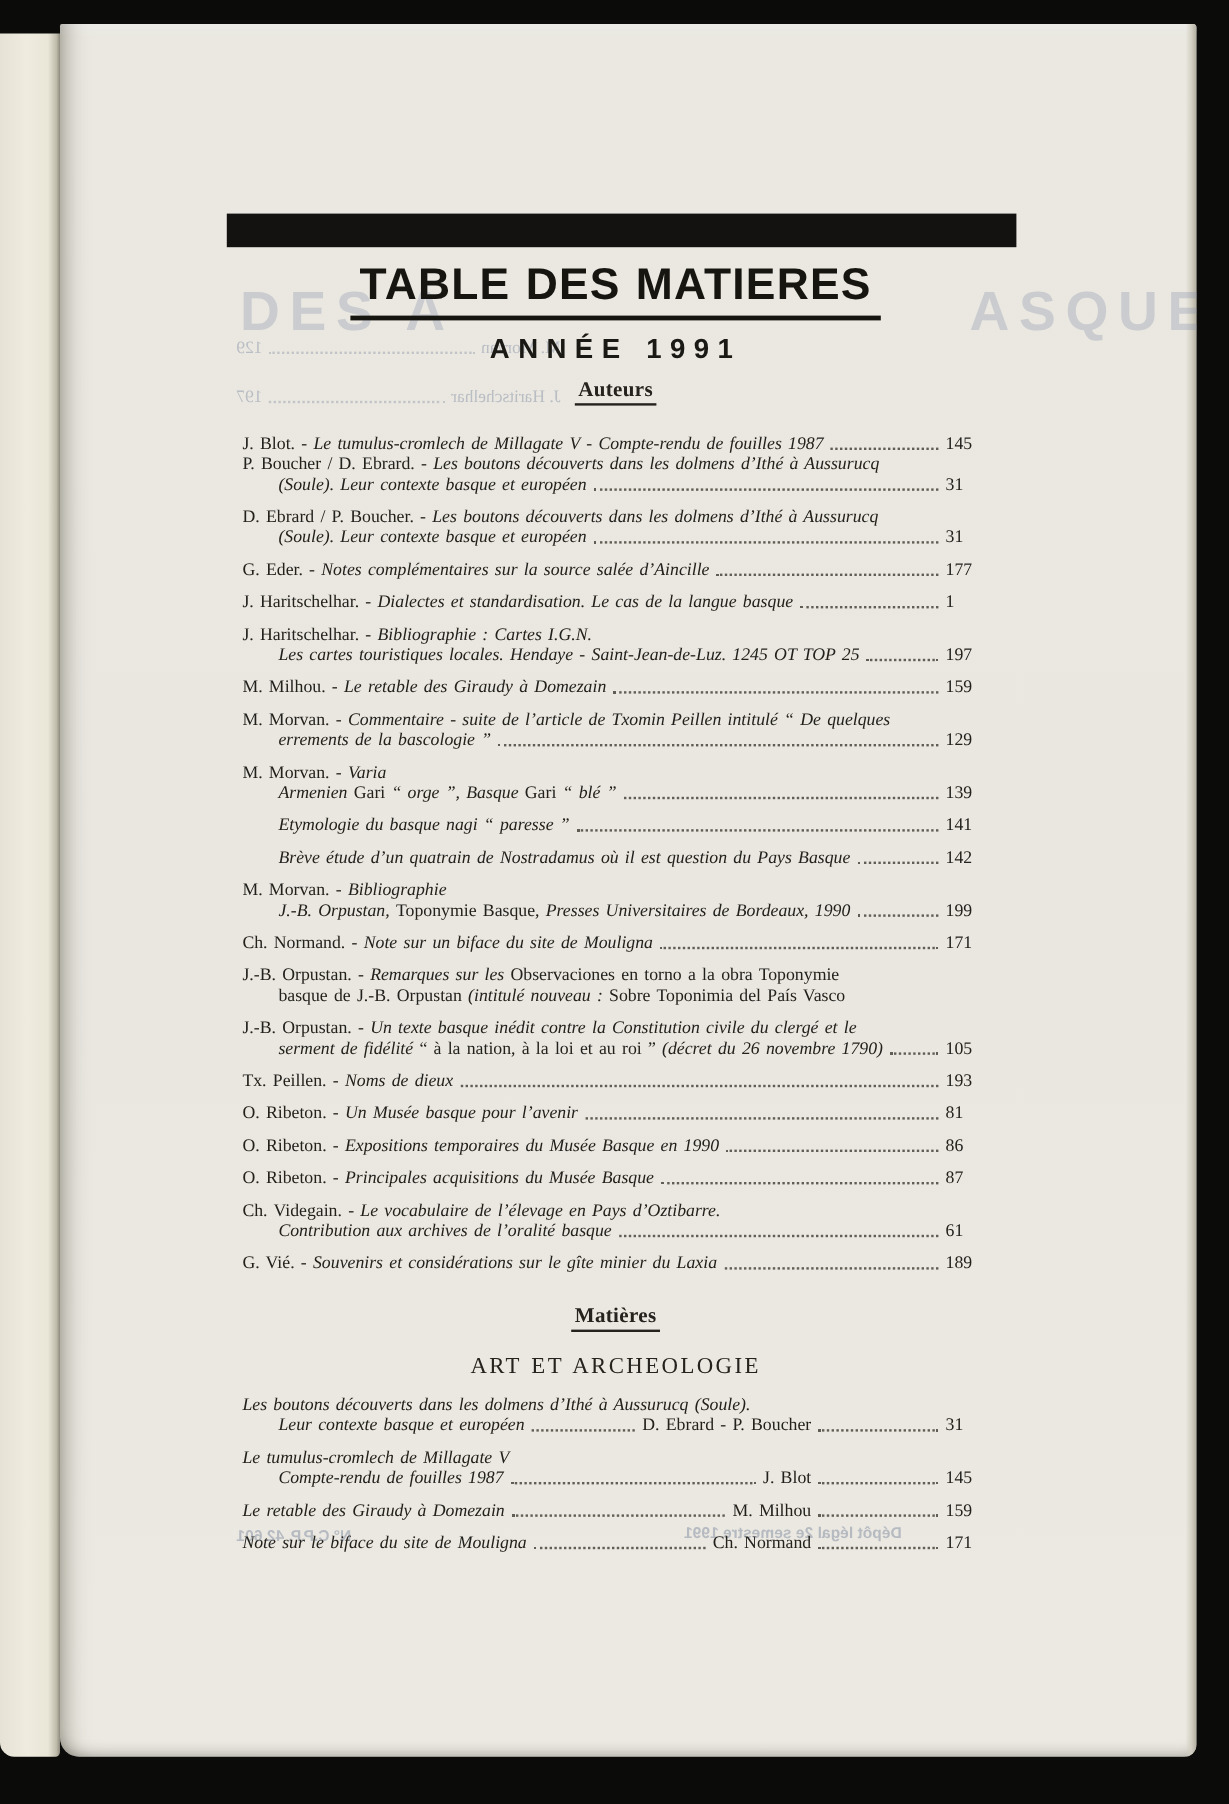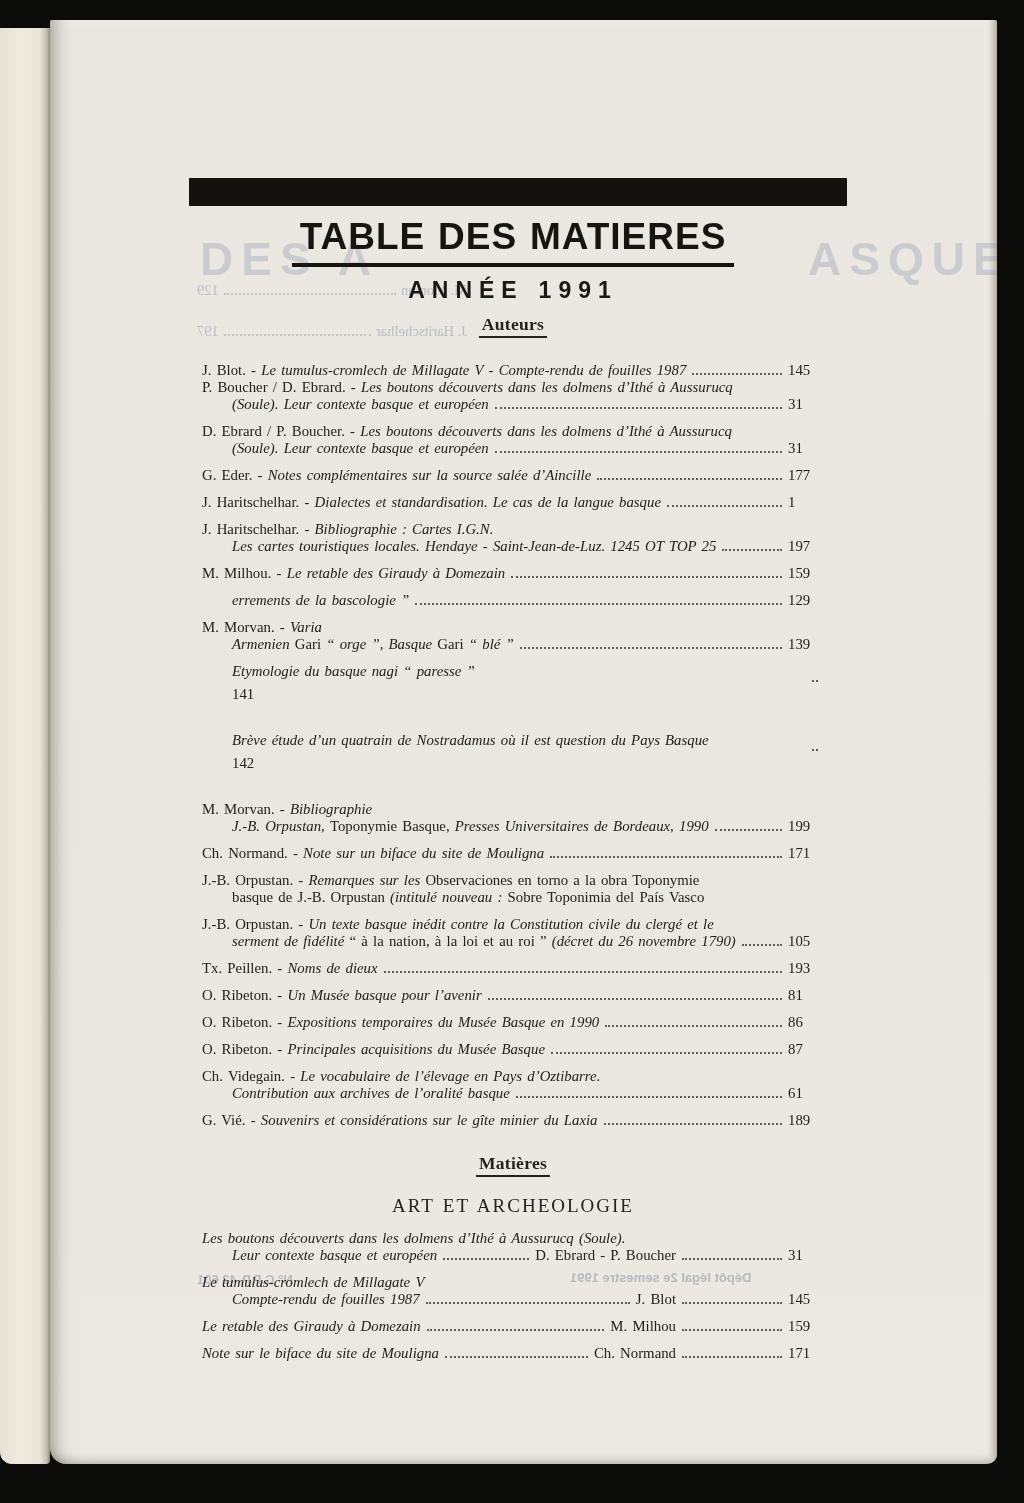--- a/index.html
+++ b/index.html
@@ -61,21 +61,21 @@
     text-align:center;margin-top:20px;
     font-size:19px;letter-spacing:2px;color:#26231e;
   }
   
   .toc{margin-top:24px;}
   .toc.matieres{margin-top:16px;}
   .entry{margin-bottom:10px;}
   .authors .entry:first-child{margin-bottom:0;}
   .line{display:flex;white-space:nowrap;}
   .line.cont{padding-left:30px;}
-  .line.sp{margin-top:10px;flex-direction:column;}
+  .line.sp{margin-top:10px;}
   .txt{flex:0 0 auto;}
   .it{font-style:italic;}
   .rm{font-style:normal;}
   .leader{
     flex:1 1 auto;min-width:6px;align-self:flex-end;
     border-bottom:2px dotted rgba(62,59,50,.8);
     margin:0 6px 4px 6px;
   }
   .leader.l2{flex:0 0 100px;}
   .author{flex:0 0 auto;}
@@ -192,20 +192,23 @@
           </div>
         </div>
         <div class="entry">
           <div class="line">
             <span class="txt"><span class="rm">M. Milhou. - </span><span class="it">Le retable des Giraudy à Domezain</span></span>
             <span class="leader"></span>
             <span class="pg">159</span>
           </div>
         </div>
         <div class="entry">
+          <div class="line">
+            <span class="txt"><span class="rm">M. Morvan. - </span><span class="it">Commentaire - suite de l’article de Txomin Peillen intitulé “ De quelques</span></span>
+          </div>
           <div class="line cont">
             <span class="txt"><span class="it">errements de la bascologie ”</span></span>
             <span class="leader"></span>
             <span class="pg">129</span>
           </div>
         </div>
         <div class="entry">
           <div class="line">
             <span class="txt"><span class="rm">M. Morvan. - </span><span class="it">Varia</span></span>
           </div>

